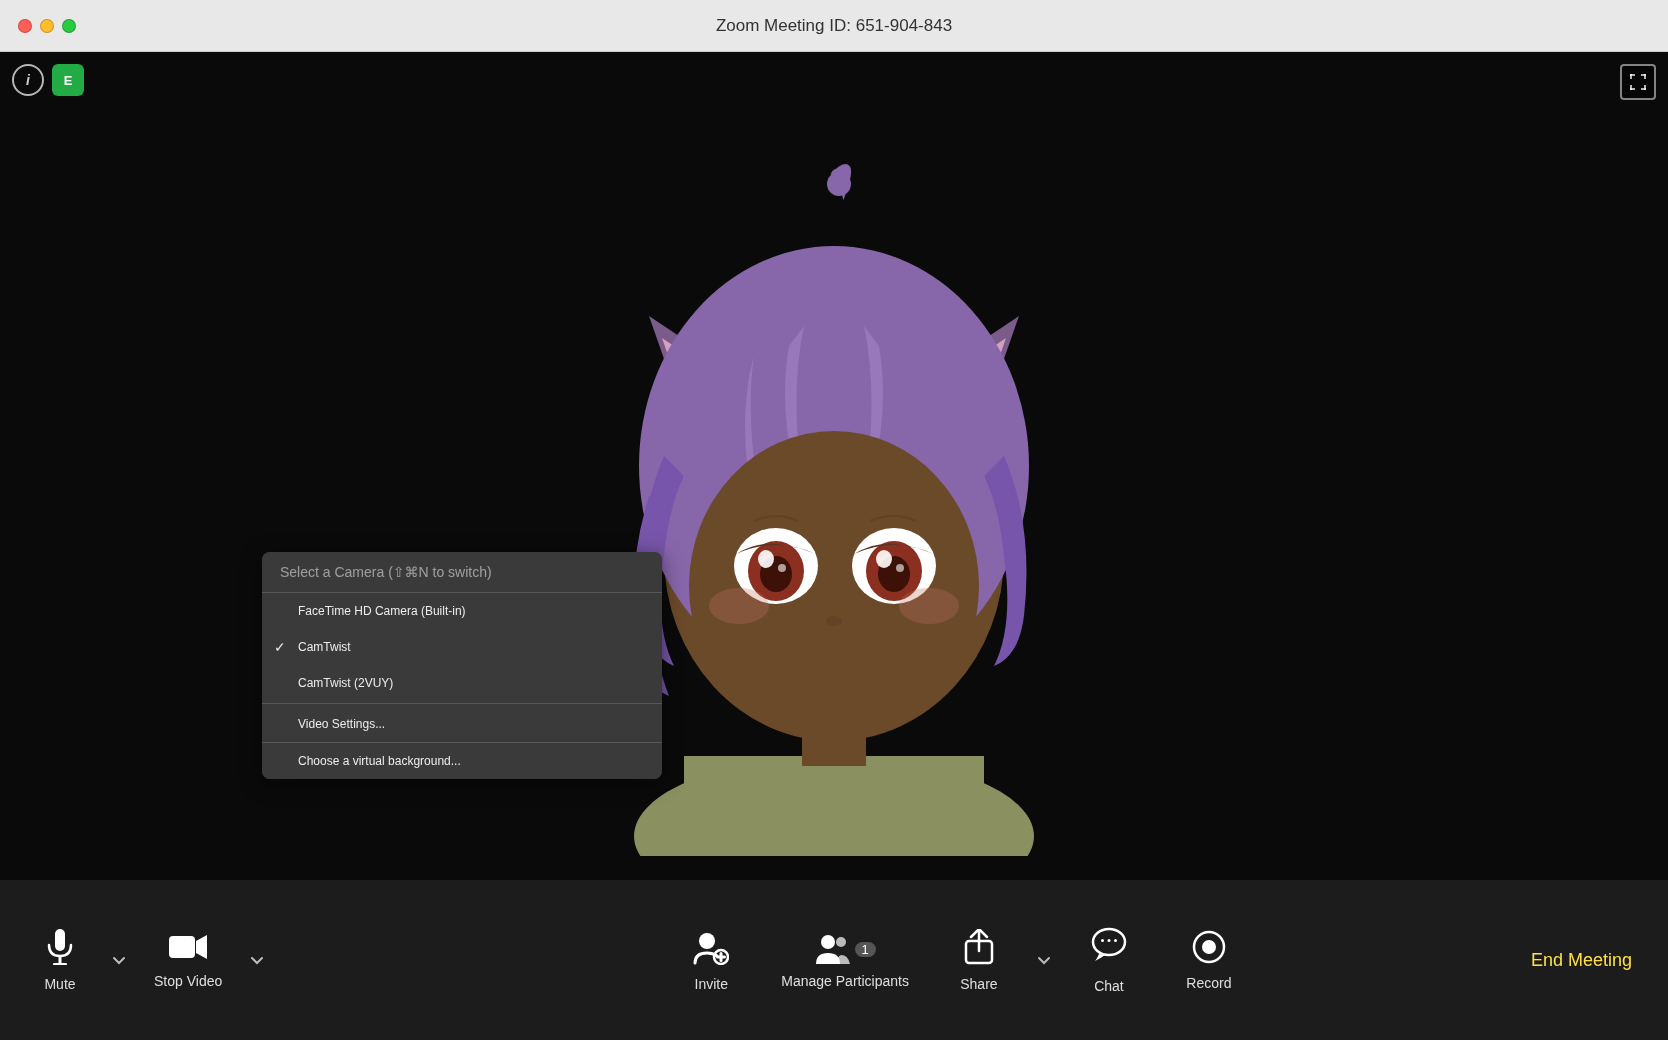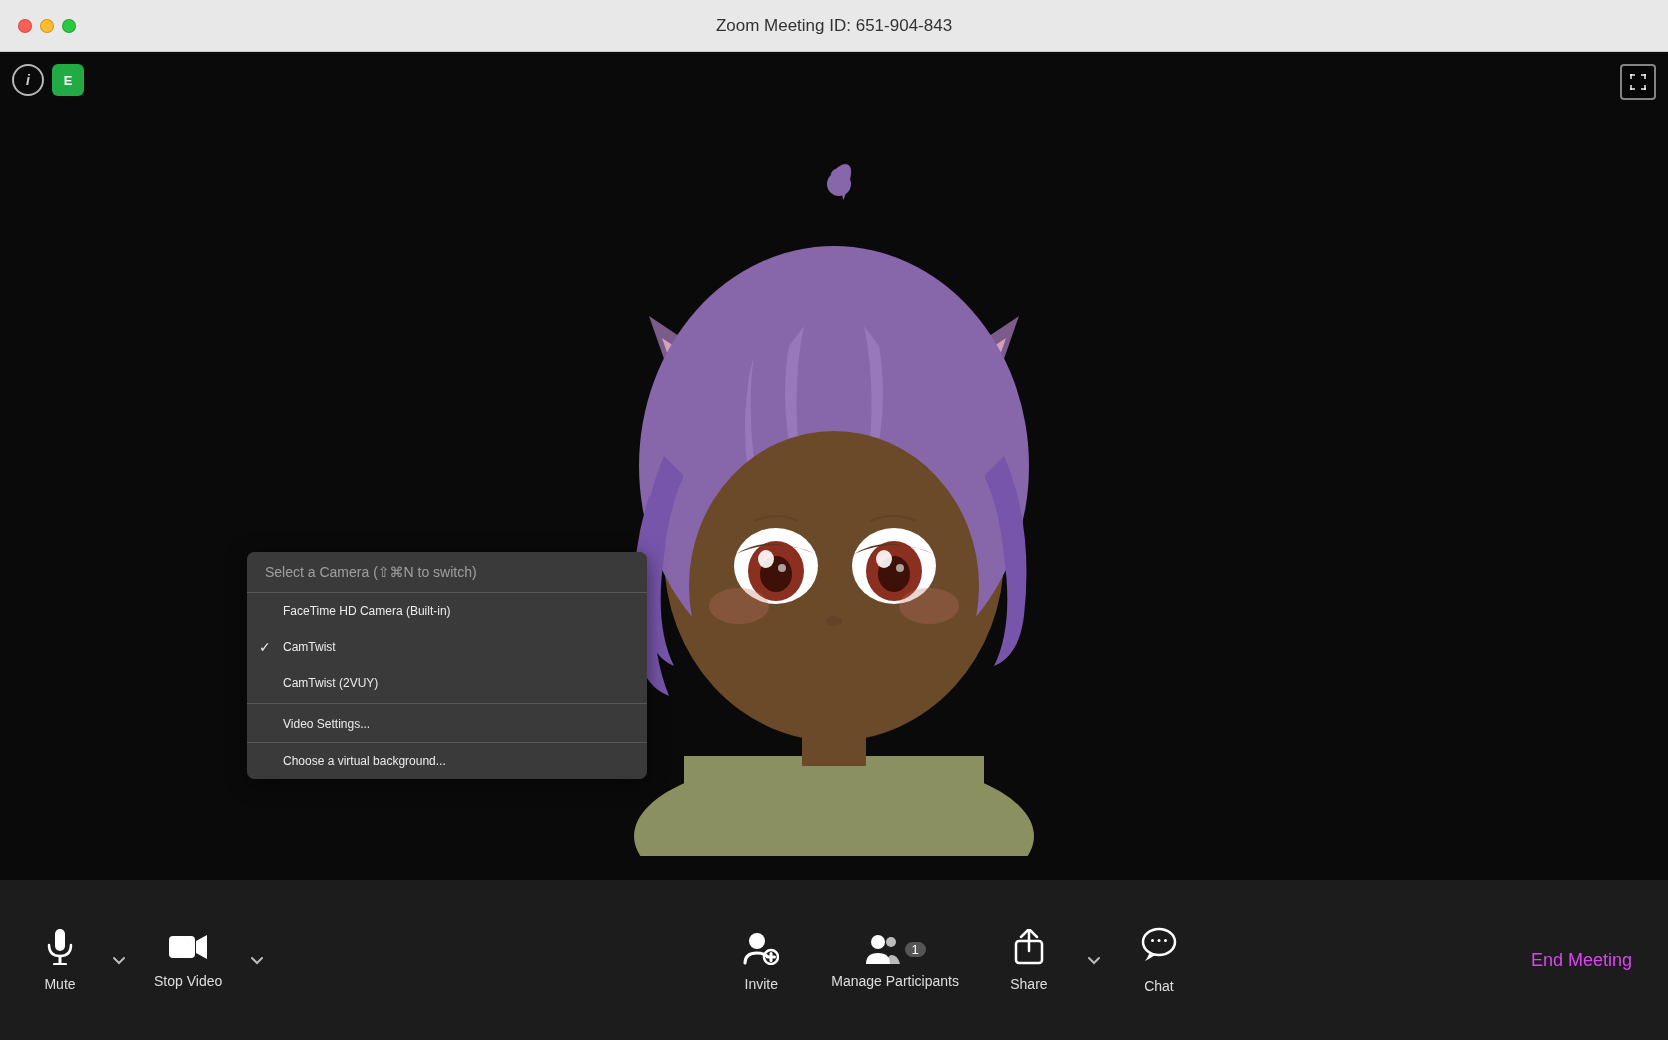--- a/index.html
+++ b/index.html
@@ -127,21 +127,21 @@
       align-items: center;
       justify-content: center;
       cursor: pointer;
       color: rgba(255,255,255,0.7);
       background: rgba(0,0,0,0.3);
     }
 
     
     .context-menu {
       position: absolute;
-      left: 247px;
+      left: 262px;
       top: 500px;
       background: #3a3a3a;
       border-radius: 8px;
       width: 400px;
       overflow: hidden;
       z-index: 100;
       box-shadow: 0 4px 20px rgba(0,0,0,0.5);
     }
 
     .context-menu-header {
@@ -246,21 +246,21 @@
       justify-content: center;
       color: rgba(255,255,255,0.7);
       cursor: pointer;
       padding: 14px 8px;
       height: 100%;
       font-size: 16px;
     }
 
     .end-meeting-btn {
       background: transparent;
-      color: #d946ef;
+      color: #fde047;
       font-size: 18px;
       font-weight: 500;
       padding: 0 36px;
       height: 100%;
       cursor: pointer;
       display: flex;
       align-items: center;
       justify-content: center;
       white-space: nowrap;
     }
@@ -489,19 +489,28 @@
           <ellipse cx="18" cy="15" rx="16" ry="13" fill="none" stroke="white" stroke-width="2.5"></ellipse>
           <path d="M8,27 Q6,32 4,34 Q10,31 14,28Z" fill="white"></path>
           <rect x="10" y="12" width="3" height="3" rx="1.5" fill="white"></rect>
           <rect x="16.5" y="12" width="3" height="3" rx="1.5" fill="white"></rect>
           <rect x="23" y="12" width="3" height="3" rx="1.5" fill="white"></rect>
         </svg>
       </span>
       <span class="tool-btn-label">Chat</span>
     </div>
 
+    <div class="tool-btn" style="min-width:100px;">
+      <span class="tool-btn-icon">
+        <svg width="34" height="34" viewBox="0 0 34 34" fill="white" xmlns="http://www.w3.org/2000/svg">
+          <circle cx="17" cy="17" r="15" fill="none" stroke="white" stroke-width="2.5"></circle>
+          <circle cx="17" cy="17" r="7" fill="white"></circle>
+        </svg>
+      </span>
+      <span class="tool-btn-label">Record</span>
+    </div>
   </div>
 
   <div class="toolbar-right">
     <div class="end-meeting-btn">End Meeting</div>
   </div>
 
 </div>
 
 </body></html>

